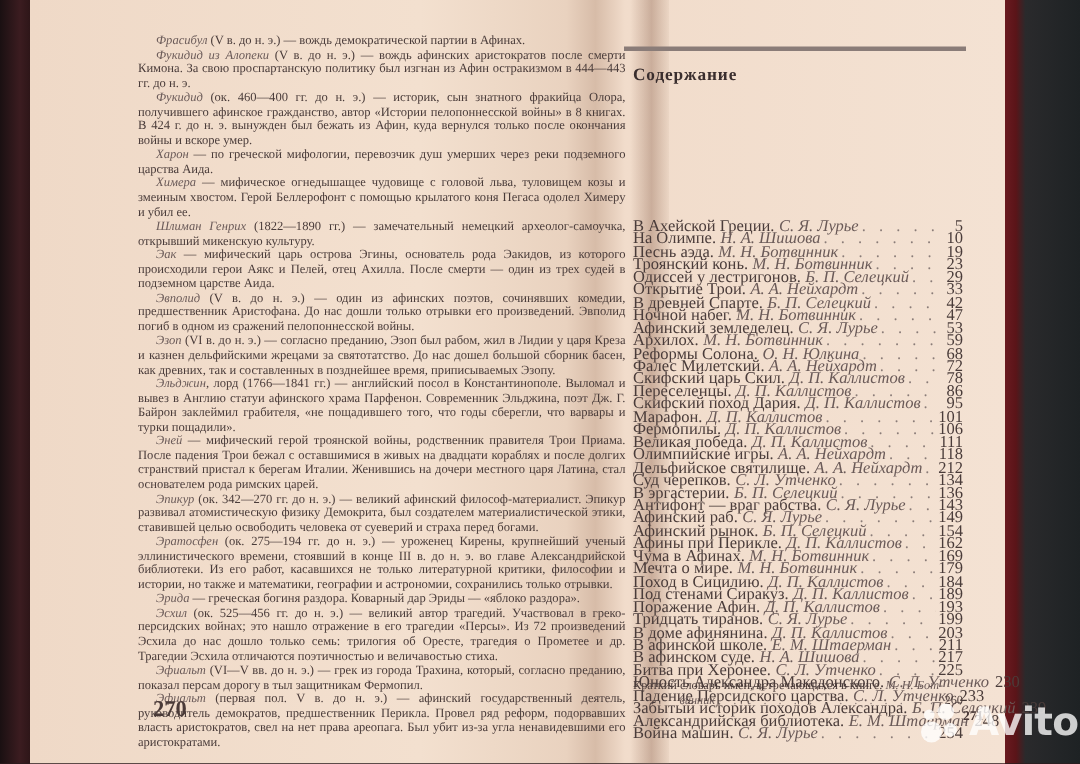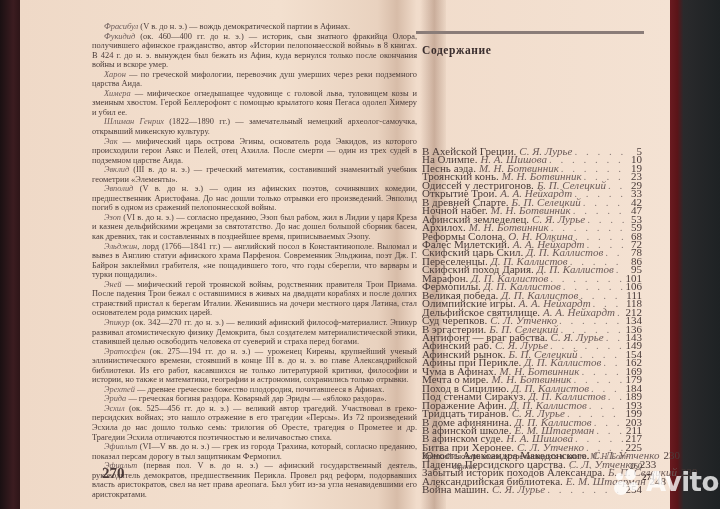--- a/index.html
+++ b/index.html
@@ -40,33 +40,32 @@
 </head>
 <body>
 
 <div class="cover-left"></div>
 <div class="cover-right"></div>
 <div class="spread"></div>
 
 <div class="page-left">
   <div class="left-text" id="left-text">
       <div class="entry"><span class="term">Фрасибул</span><span> (V в. до н. э.) — вождь демократической партии в Афинах.</span></div>
+      <div class="entry"><span class="term">Фукидид из Алопеки</span><span> (V в. до н. э.) — вождь афинских аристократов после смерти Кимона. За свою проспартанскую политику был изгнан из Афин остракизмом в 444—443 гг. до н. э.</span></div>
       <div class="entry"><span class="term">Фукидид</span><span> (ок. 460—400 гг. до н. э.) — историк, сын знатного фракийца Олора, получившего афинское гражданство, автор «Истории пелопоннесской войны» в 8 книгах. В 424 г. до н. э. вынужден был бежать из Афин, куда вернулся только после окончания войны и вскоре умер.</span></div>
       <div class="entry"><span class="term">Харон</span><span> — по греческой мифологии, перевозчик душ умерших через реки подземного царства Аида.</span></div>
       <div class="entry"><span class="term">Химера</span><span> — мифическое огнедышащее чудовище с головой льва, туловищем козы и змеиным хвостом. Герой Беллерофонт с помощью крылатого коня Пегаса одолел Химеру и убил ее.</span></div>
       <div class="entry"><span class="term">Шлиман Генрих</span><span> (1822—1890 гг.) — замечательный немецкий археолог-самоучка, открывший микенскую культуру.</span></div>
       <div class="entry"><span class="term">Эак</span><span> — мифический царь острова Эгины, основатель рода Эакидов, из которого происходили герои Аякс и Пелей, отец Ахилла. После смерти — один из трех судей в подземном царстве Аида.</span></div>
-      <div class="entry"><span class="term">Эвклид</span><span> (III в. до н. э.) — греческий математик, составивший знаменитый учебник геометрии «Элементы».</span></div>
       <div class="entry"><span class="term">Эвполид</span><span> (V в. до н. э.) — один из афинских поэтов, сочинявших комедии, предшественник Аристофана. До нас дошли только отрывки его произведений. Эвполид погиб в одном из сражений пелопоннесской войны.</span></div>
       <div class="entry"><span class="term">Эзоп</span><span> (VI в. до н. э.) — согласно преданию, Эзоп был рабом, жил в Лидии у царя Креза и казнен дельфийскими жрецами за святотатство. До нас дошел большой сборник басен, как древних, так и составленных в позднейшее время, приписываемых Эзопу.</span></div>
       <div class="entry"><span class="term">Эльджин</span><span>, лорд (1766—1841 гг.) — английский посол в Константинополе. Выломал и вывез в Англию статуи афинского храма Парфенон. Современник Эльджина, поэт Дж. Г. Байрон заклеймил грабителя, «не пощадившего того, что годы сберегли, что варвары и турки пощадили».</span></div>
       <div class="entry"><span class="term">Эней</span><span> — мифический герой троянской войны, родственник правителя Трои Приама. После падения Трои бежал с оставшимися в живых на двадцати кораблях и после долгих странствий пристал к берегам Италии. Женившись на дочери местного царя Латина, стал основателем рода римских царей.</span></div>
       <div class="entry"><span class="term">Эпикур</span><span> (ок. 342—270 гг. до н. э.) — великий афинский философ-материалист. Эпикур развивал атомистическую физику Демокрита, был создателем материалистической этики, ставившей целью освободить человека от суеверий и страха перед богами.</span></div>
       <div class="entry"><span class="term">Эратосфен</span><span> (ок. 275—194 гг. до н. э.) — уроженец Кирены, крупнейший ученый эллинистического времени, стоявший в конце III в. до н. э. во главе Александрийской библиотеки. Из его работ, касавшихся не только литературной критики, философии и истории, но также и математики, географии и астрономии, сохранились только отрывки.</span></div>
-      <div class="entry"><span class="term">Эрехтей</span><span> — древнее греческое божество плодородия, почитавшееся в Афинах.</span></div>
       <div class="entry"><span class="term">Эрида</span><span> — греческая богиня раздора. Коварный дар Эриды — «яблоко раздора».</span></div>
       <div class="entry"><span class="term">Эсхил</span><span> (ок. 525—456 гг. до н. э.) — великий автор трагедий. Участвовал в греко-персидских войнах; это нашло отражение в его трагедии «Персы». Из 72 произведений Эсхила до нас дошло только семь: трилогия об Оресте, трагедия о Прометее и др. Трагедии Эсхила отличаются поэтичностью и величавостью стиха.</span></div>
       <div class="entry"><span class="term">Эфиальт</span><span> (VI—V вв. до н. э.) — грек из города Трахина, который, согласно преданию, показал персам дорогу в тыл защитникам Фермопил.</span></div>
       <div class="entry"><span class="term">Эфиальт</span><span> (первая пол. V в. до н. э.) — афинский государственный деятель, руководитель демократов, предшественник Перикла. Провел ряд реформ, подорвавших власть аристократов, свел на нет права ареопага. Был убит из-за угла ненавидевшими его аристократами.</span></div>
     </div>
   <div class="folio-left">270</div>
 </div>
 
 <div class="page-right">
   <div class="header-rule"></div>

